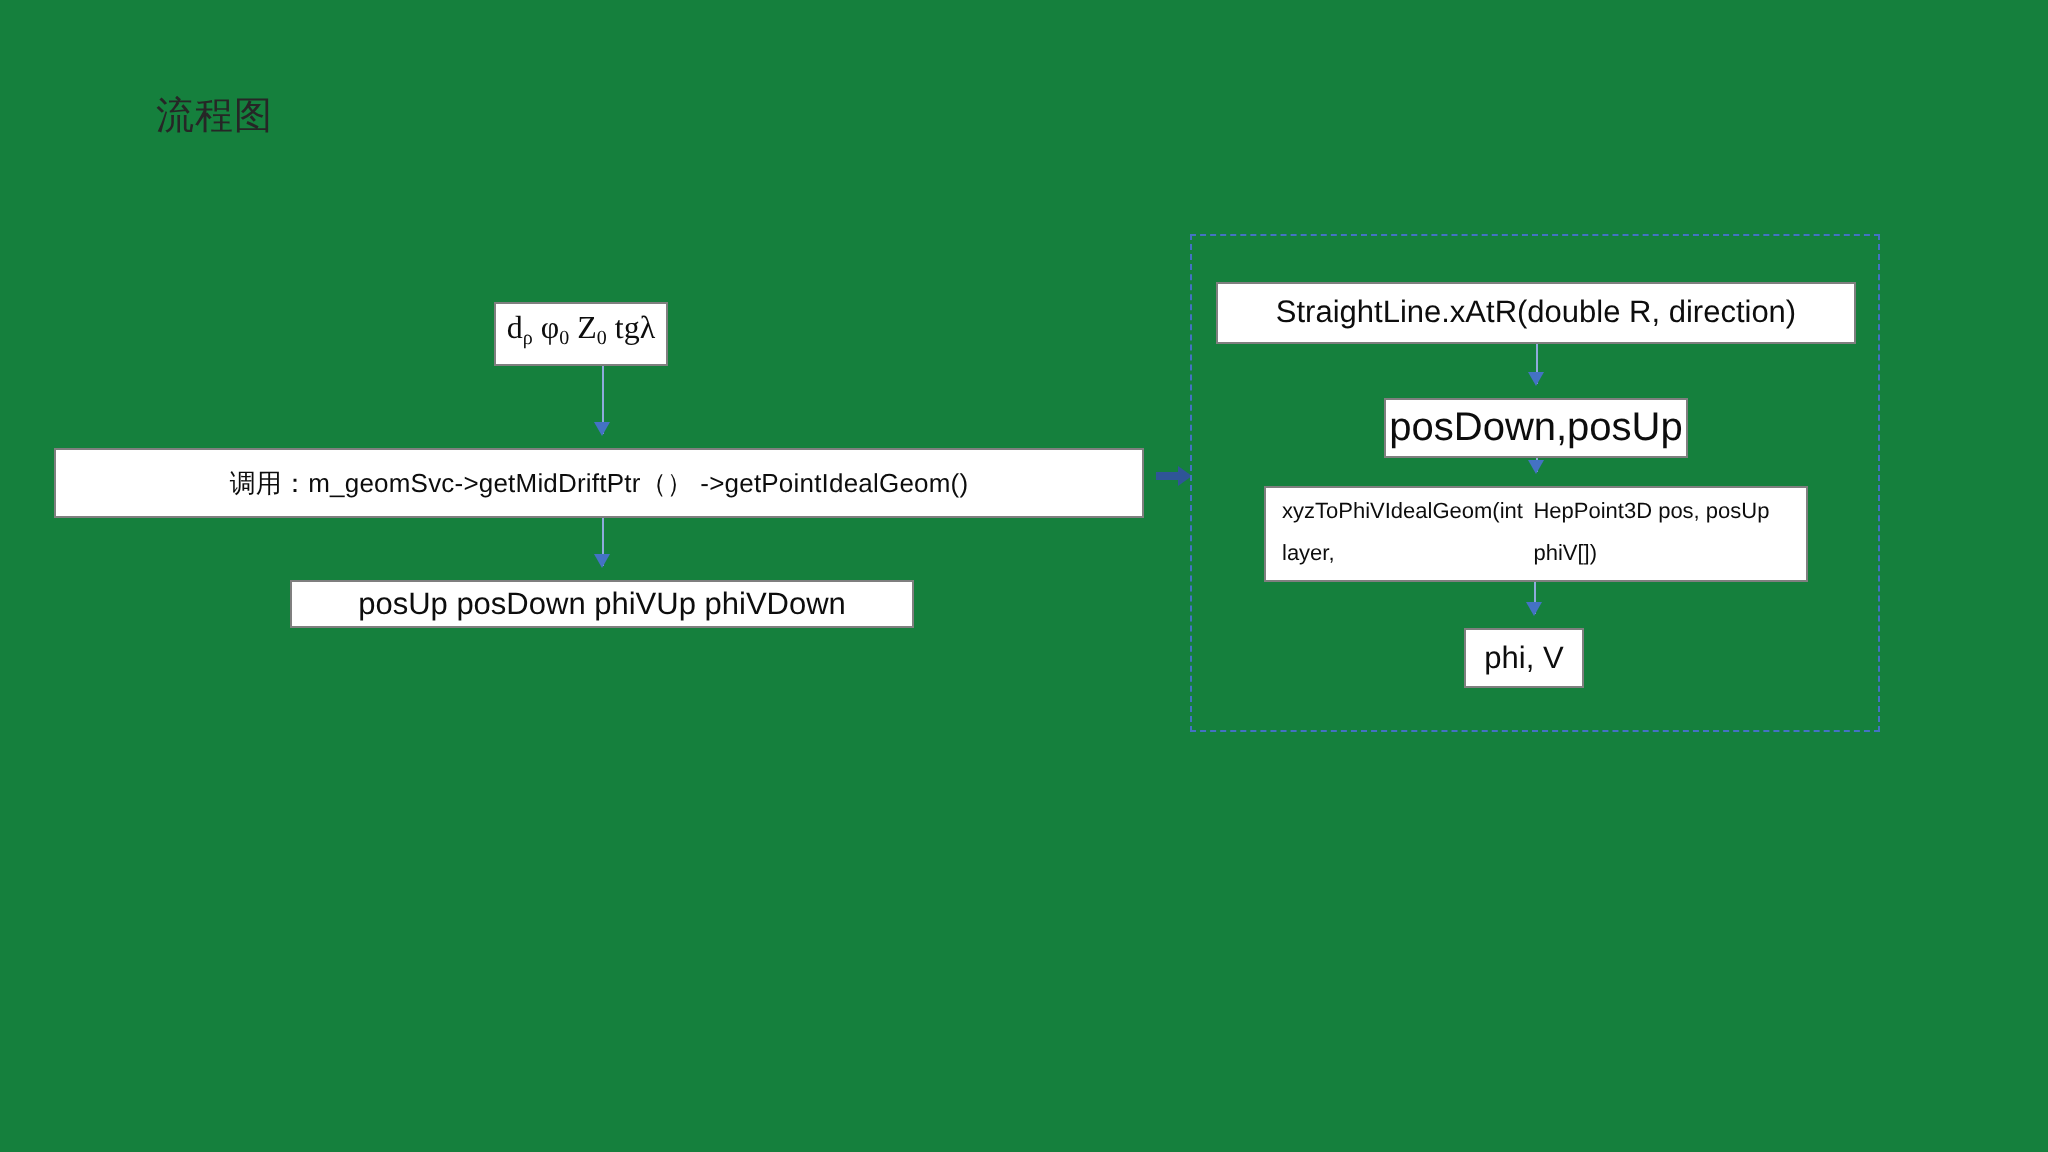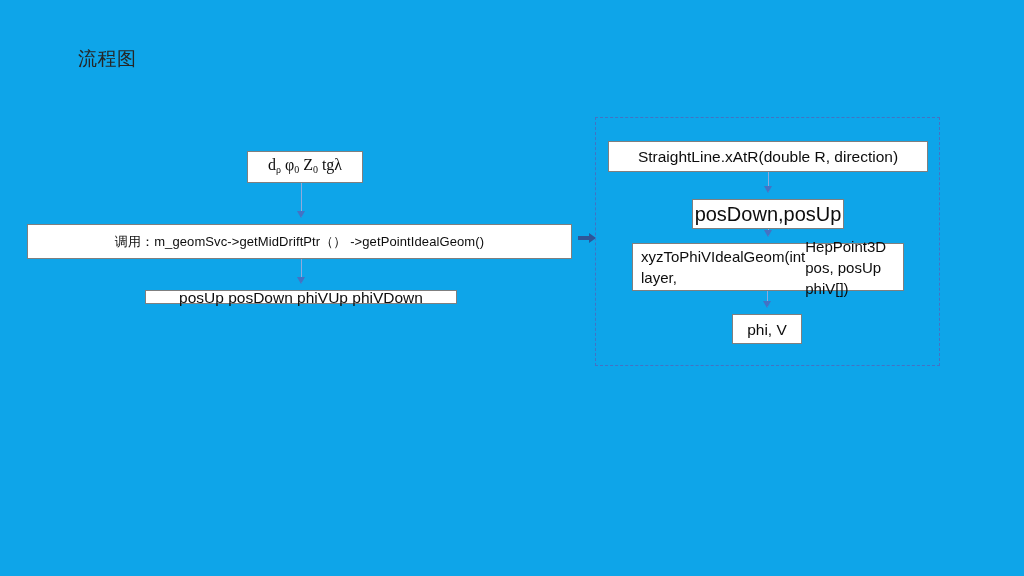--- a/index.html
+++ b/index.html
@@ -14,21 +14,21 @@
     overflow: hidden;
     font-family: "Liberation Sans", sans-serif;
     color: #1a1a1a;
   }
 
   #slide {
     position: absolute;
     left: 0; top: 0;
     width: 1024px;
     height: 576px;
-    background: #0ea5e9;
+    background: #15803d;
   }
 
   
   .slide-title {
     position: absolute;
     left: 78px;
     top: 46px;
     font-size: 19px;
     line-height: 26px;
     color: #262626;
@@ -55,21 +55,21 @@
     white-space: normal;
     justify-content: flex-start;
     text-align: left;
     padding: 2px 8px;
   }
 
   
   #box-params {
     left: 247px;
     top: 151px;
-    width: 116px;
+    width: 87px;
     height: 32px;
     font-size: 15px;
   }
   #box-params .mathline {
     font-family: "Liberation Serif", serif;
     font-size: 16px;
     white-space: nowrap;
   }
   #box-params .mathline sub {
     font-size: 10px;
@@ -82,21 +82,21 @@
     width: 545px;
     height: 35px;
     font-size: 13px;
     letter-spacing: 0.1px;
   }
 
   #box-outputs {
     left: 145px;
     top: 290px;
     width: 312px;
-    height: 14px;
+    height: 24px;
     font-size: 15.5px;
   }
 
   
   #panel-subroutine {
     position: absolute;
     left: 595px;
     top: 117px;
     width: 345px;
     height: 249px;
@@ -120,28 +120,28 @@
     width: 152px;
     height: 30px;
     font-size: 20px;
   }
 
   #box-xyztophiv {
     left: 632px;
     top: 243px;
     width: 272px;
     height: 48px;
-    font-size: 15px;
+    font-size: 11px;
     line-height: 21px;
   }
 
   #box-phiv {
     left: 732px;
     top: 314px;
-    width: 70px;
+    width: 60px;
     height: 30px;
     font-size: 15.5px;
   }
 
   
   .arrow-v {
     position: absolute;
     width: 1px;
     background: #8faadc;
   }

